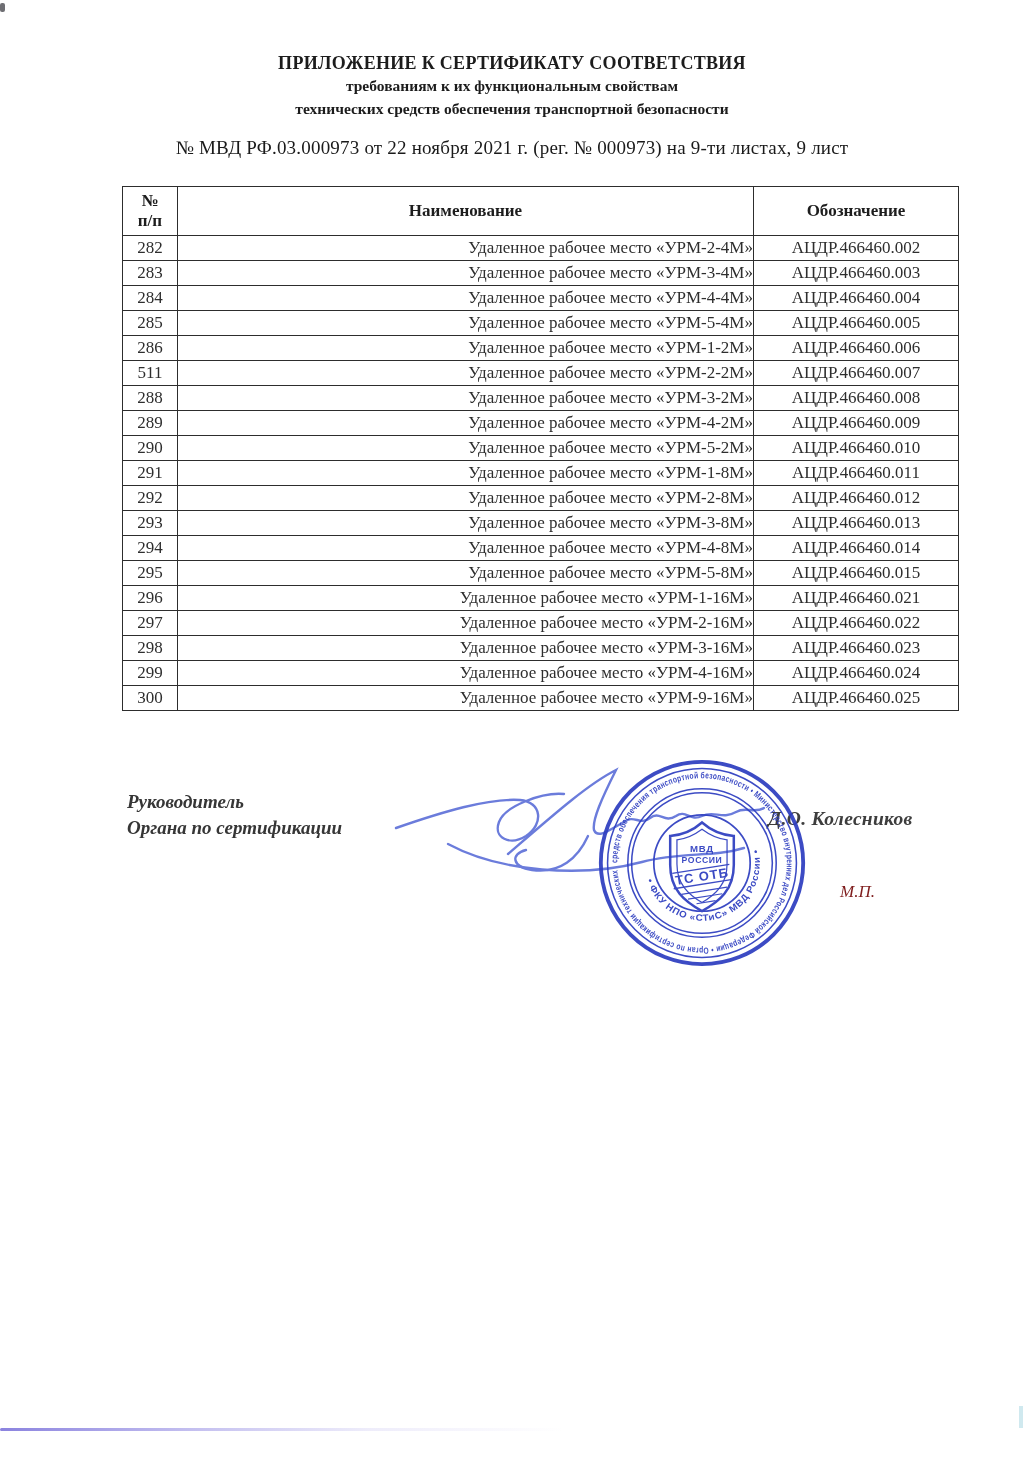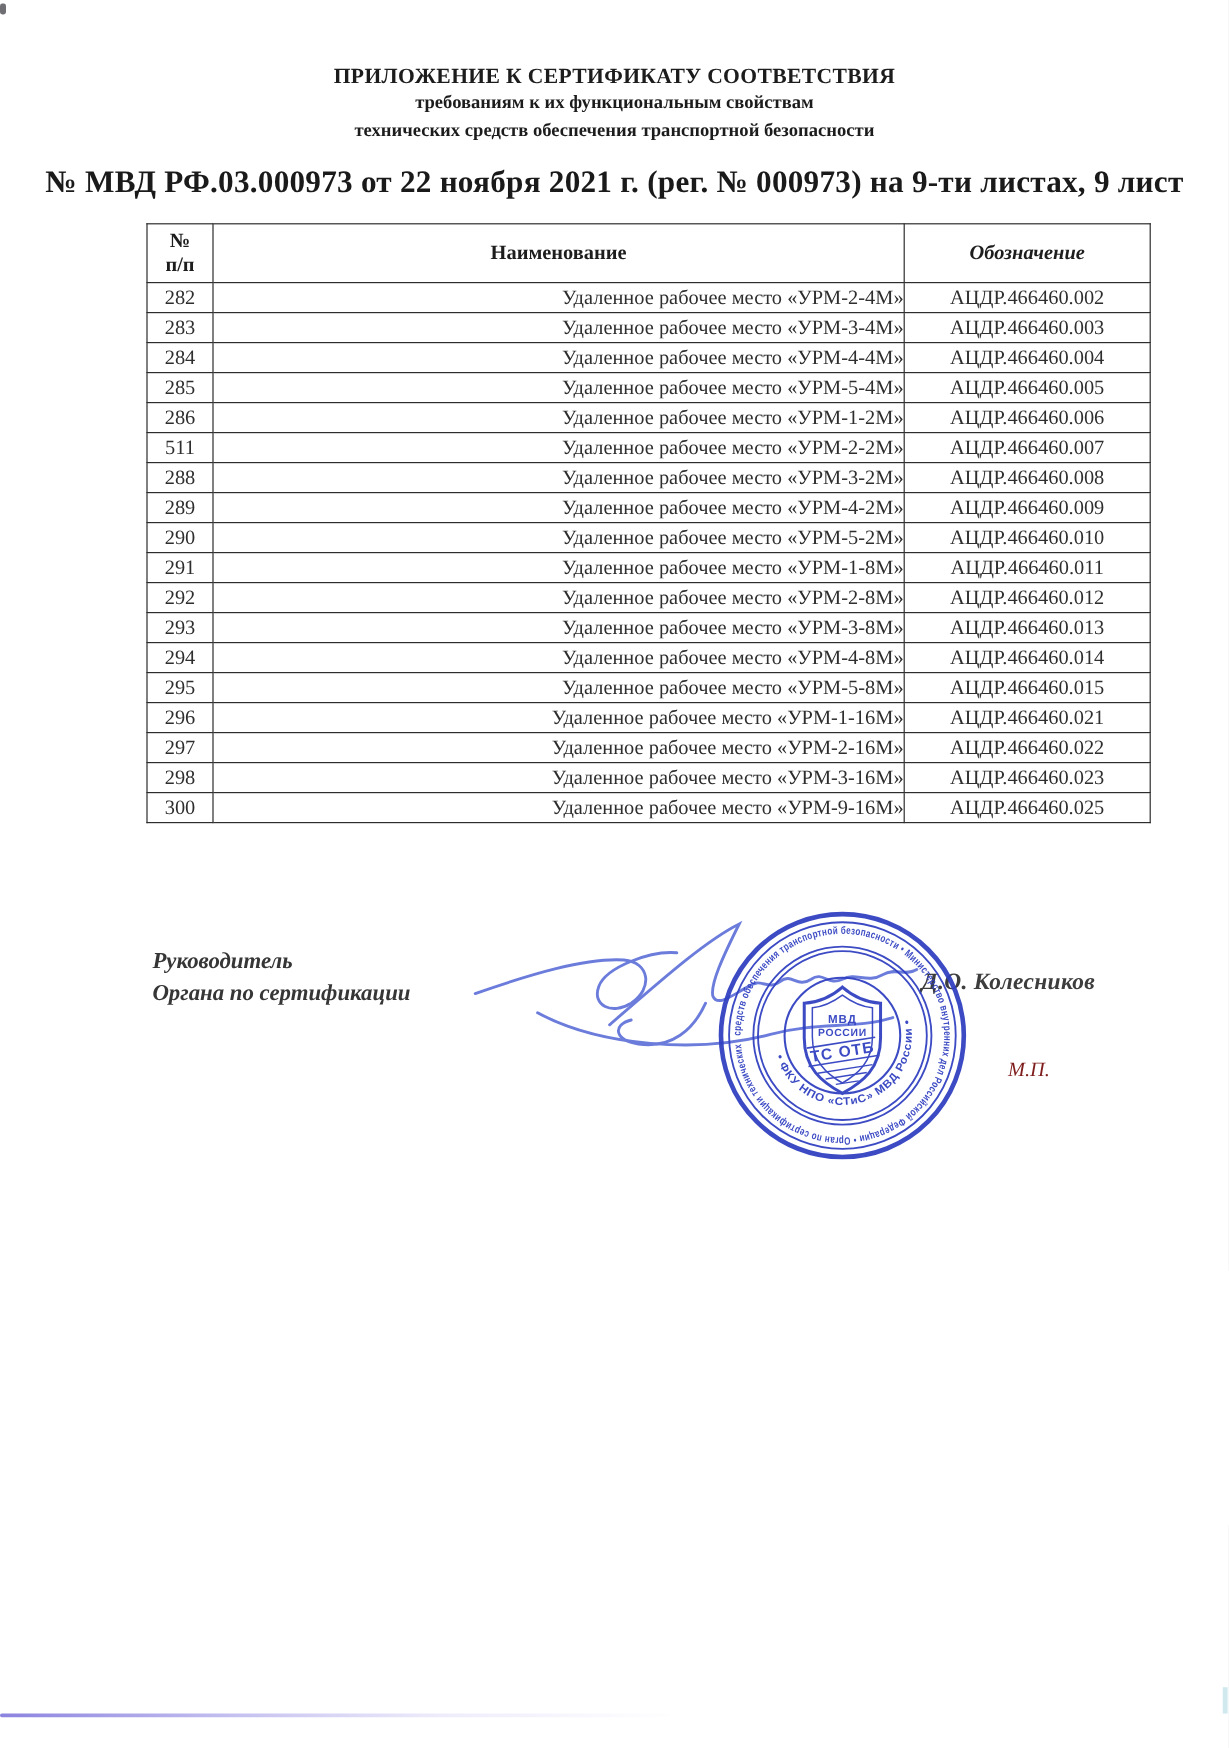--- a/index.html
+++ b/index.html
@@ -8,37 +8,37 @@
     position:relative; width:1024px; height:1457px;
     background:#ffffff; overflow:hidden; margin:0 auto;
     color:#2b2b2b;
   }
 
   
   .doc-header { position:absolute; top:52px; left:0; width:100%; text-align:center; color:#1c1c1c; }
   .title-main { font-size:18px; font-weight:bold; letter-spacing:.3px; line-height:22px; }
   .title-sub  { font-size:15.5px; font-weight:bold; line-height:23px; }
   .cert-line  { position:absolute; top:137px; left:0; width:100%; text-align:center;
-                font-size:26px; font-weight:bold; color:#1a1a1a; letter-spacing:.2px; }
+                font-size:19px; font-weight:normal; color:#1a1a1a; letter-spacing:.2px; }
 
   
   .items-table {
     position:absolute; top:186px; left:122px; width:836px;
     border-collapse:collapse; table-layout:fixed;
     font-size:17px; color:#2e2e2e;
   }
   .items-table th, .items-table td { border:1.5px solid #2d2d2d; }
   .items-table th {
     font-weight:bold; color:#1d1d1d; text-align:center;
     height:49px; font-size:17px; line-height:20px; vertical-align:middle;
   }
   .items-table td { height:25px; padding:0; vertical-align:middle; }
   .col-num { width:55px; }
   .col-name { width:576px; }
-  .col-des { width:205px;font-style:italic; }
+  .col-des { width:205px; }
   .c-num { text-align:center; }
   .c-name { text-align:right; padding-left:12px !important; }
   .c-des { text-align:center; }
 
   
   .role-block {
     position:absolute; top:789px; left:127px;
     font-size:19px; font-weight:bold; font-style:italic; color:#363636; line-height:26px;
   }
   .signer-name {
@@ -190,20 +190,25 @@
       <td class="c-name">Удаленное рабочее место «УРМ-2-16М»</td>
       <td class="c-des">АЦДР.466460.022</td>
     </tr>
 
     <tr>
       <td class="c-num">298</td>
       <td class="c-name">Удаленное рабочее место «УРМ-3-16М»</td>
       <td class="c-des">АЦДР.466460.023</td>
     </tr>
 
+    <tr>
+      <td class="c-num">299</td>
+      <td class="c-name">Удаленное рабочее место «УРМ-4-16М»</td>
+      <td class="c-des">АЦДР.466460.024</td>
+    </tr>
 
     <tr>
       <td class="c-num">300</td>
       <td class="c-name">Удаленное рабочее место «УРМ-9-16М»</td>
       <td class="c-des">АЦДР.466460.025</td>
     </tr>
   </tbody>
   </table>
 
   <div class="role-block">

